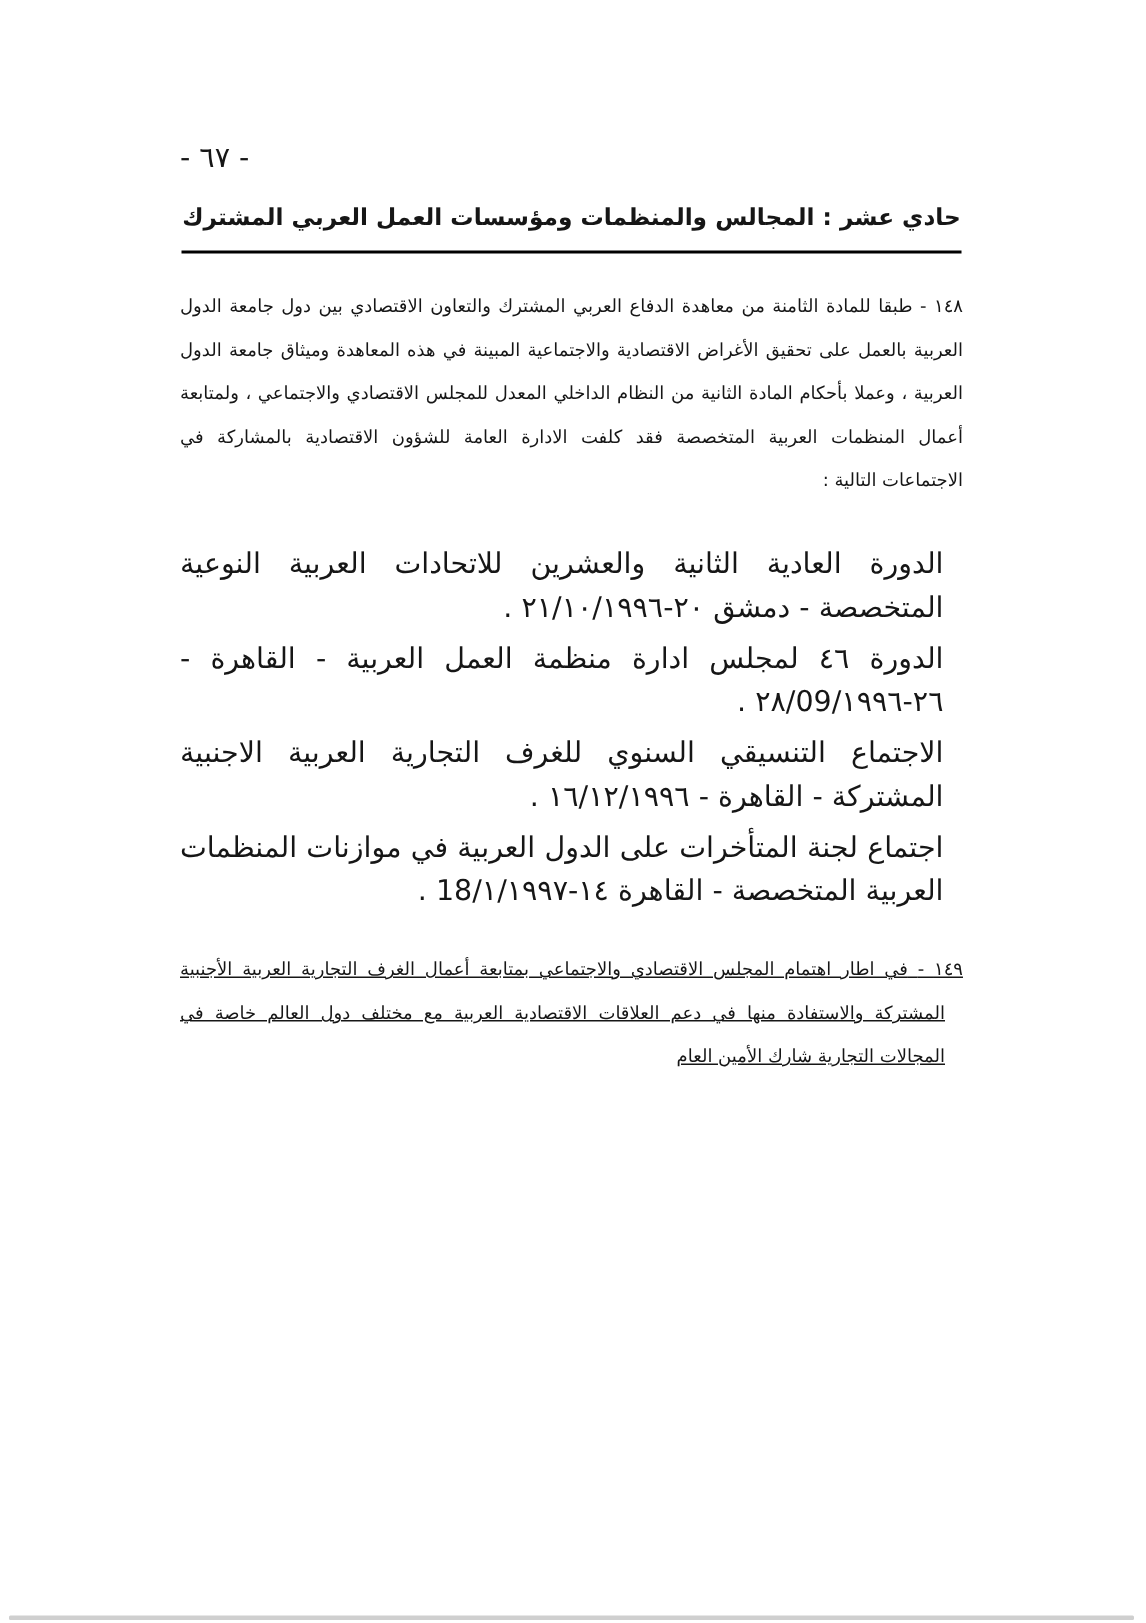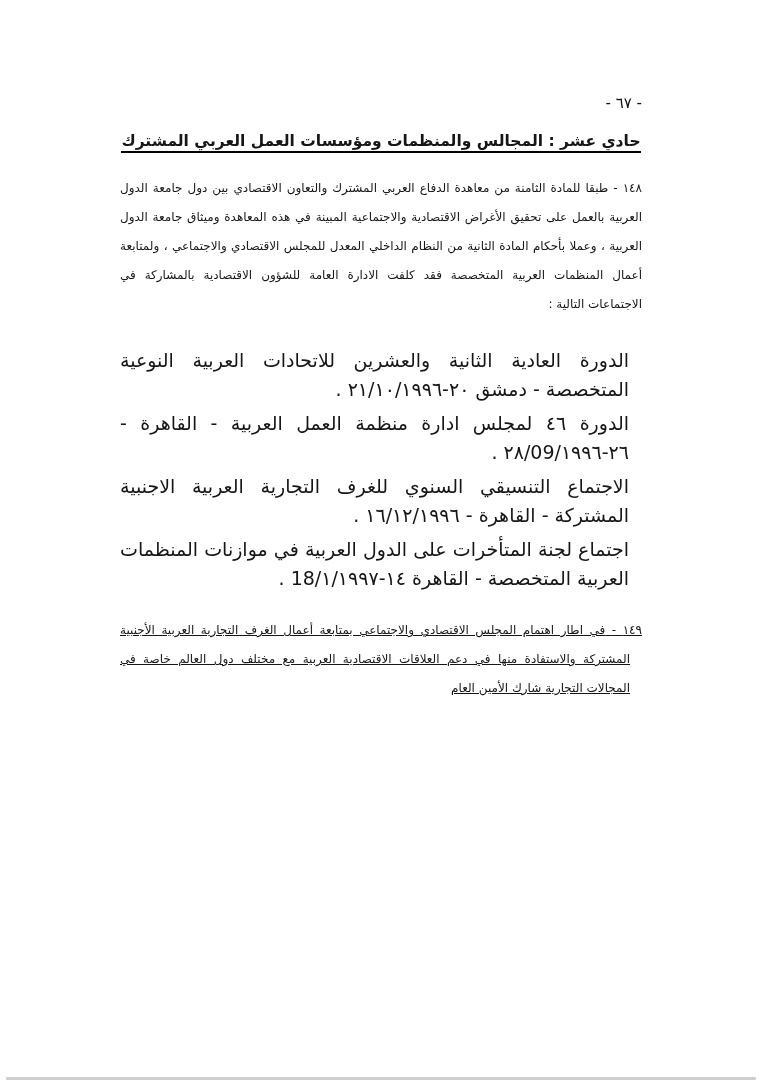--- a/index.html
+++ b/index.html
@@ -12,31 +12,31 @@
     position: relative;
     overflow: hidden;
   }
   .page {
     position: absolute;
     inset: 0;
     padding: 94px 122px 0 120px;
     direction: rtl;
   }
   .page-number {
-    text-align: right;
-    font-size: 15px;
+    text-align: left;
+    font-size: 19px;
     letter-spacing: 2px;
     margin-bottom: 20px;
   }
   .heading {
     display: table;
     margin: 0 auto 21px auto;
     font-size: 15.5px;
     font-weight: 700;
-    padding-bottom: 1px;
+    padding-bottom: 13px;
     border-bottom: 2px solid #000;
     white-space: nowrap;
   }
   .para {
     margin: 0;
     font-size: 12px;
     line-height: 29px;
     text-align: justify;
   }
   .para-148 { margin-bottom: 27px; }

